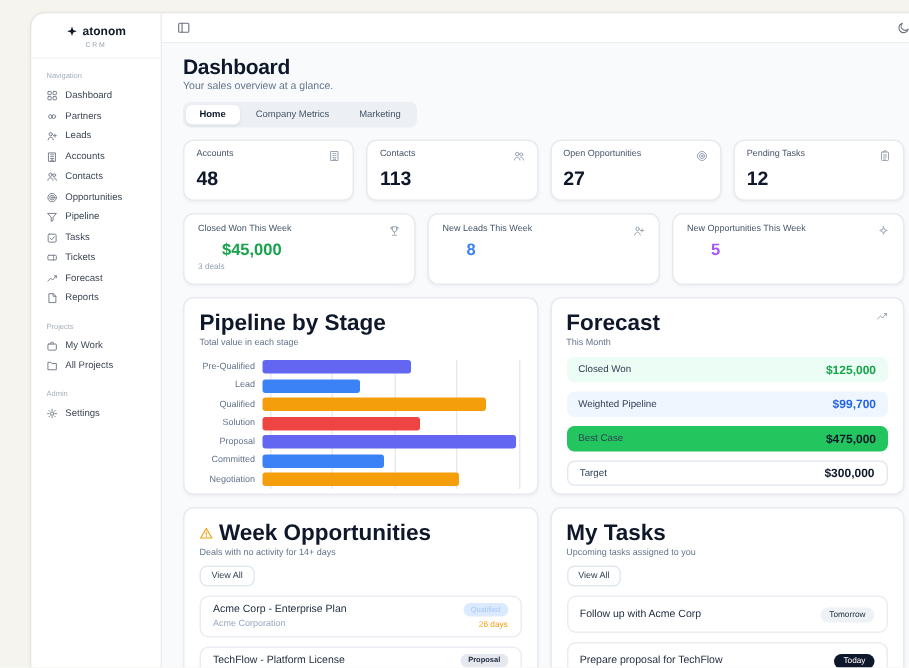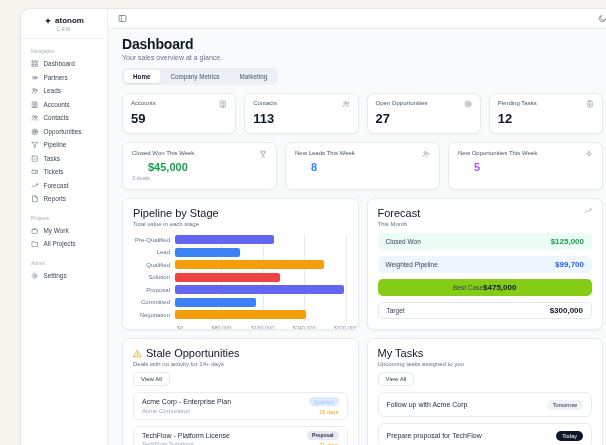--- a/index.html
+++ b/index.html
@@ -47,21 +47,21 @@
   .stat-value { font-size:13px; font-weight:bold; margin-top:3px; }
 
   .week-grid { display:grid; grid-template-columns:repeat(3,1fr); gap:8px; margin-top:8px; }
   .week-card { padding:7px 9px 8px; min-height:40px; }
   .week-value { font-size:11px; font-weight:bold; margin-top:3px;padding-left:16px; }
   .week-sub { font-size:5.5px; color:#94a3b8; margin-top:2px; }
 
   .mid-grid { display:grid; grid-template-columns:1fr 1fr; gap:8px; margin-top:8px; }
   .panel { padding:8px 10px; height:132px; overflow:hidden; }
   .panel-head { display:flex; justify-content:space-between; align-items:flex-start; }
-  .panel-title { font-size:11px; font-weight:normal; color:#0f172a; display:flex; align-items:center; gap:4px; }
+  .panel-title { font-size:15px; font-weight:bold; color:#0f172a; display:flex; align-items:center; gap:4px; }
   .panel-sub { font-size:6px; color:#64748b; margin-top:2px; }
   .warn-icon { width:9px; height:9px; color:#f59e0b; }
 
   
   .chart-body { position:relative; margin-top:8px; }
   .chart-gridlines { position:absolute; left:47px; right:2px; top:0; bottom:12px; }
   .gridline { position:absolute; top:0; bottom:0; width:1px; background:#e7ebf1; }
   .chart-row { display:flex; align-items:center; margin-bottom:3.5px; position:relative; }
   .chart-label { width:42px; text-align:right; font-size:6px; color:#64748b; padding-right:5px; white-space:nowrap; }
   .chart-track { flex:1; position:relative; height:9px; margin-right:2px; }
@@ -279,21 +279,21 @@
         <div class="card stat-card">
           <div class="stat-head">
             <span class="stat-label">Accounts</span>
             <span class="icon card-icon">
                 <svg viewBox="0 0 24 24" fill="none" stroke="currentColor" stroke-width="2" stroke-linecap="round" stroke-linejoin="round">
                   <rect x="5" y="3" width="14" height="18"></rect>
                   <path d="M9 7h2M13 7h2M9 11h2M13 11h2M9 15h2M13 15h2M10 21v-3h4v3"></path>
                 </svg>
               </span>
           </div>
-          <div class="stat-value">59</div>
+          <div class="stat-value">48</div>
         </div>
         <div class="card stat-card">
           <div class="stat-head">
             <span class="stat-label">Contacts</span>
             <span class="icon card-icon">
                 <svg viewBox="0 0 24 24" fill="none" stroke="currentColor" stroke-width="2" stroke-linecap="round" stroke-linejoin="round">
                   <circle cx="8.5" cy="8" r="3.5"></circle>
                   <path d="M3 20c0-3 2.5-5.5 5.5-5.5S14 17 14 20"></path>
                   <circle cx="16.5" cy="9" r="3"></circle>
                   <path d="M16 14.7c2.8.3 5 2.6 5 5.3"></path>
@@ -448,21 +448,21 @@
               </span>
           </div>
           <div class="fc-row" style="background: rgb(236, 253, 245);">
             <span class="fc-label">Closed Won</span>
             <span class="fc-value" style="color: rgb(22, 163, 74); padding-left: 17px;">$125,000</span>
           </div>
           <div class="fc-row" style="background: rgb(239, 246, 255);">
             <span class="fc-label">Weighted Pipeline</span>
             <span class="fc-value" style="color: rgb(37, 99, 235);">$99,700</span>
           </div>
-          <div class="fc-row" style="background: #84cc16; justify-content: center;">
+          <div class="fc-row" style="background: #22c55e;">
             <span class="fc-label">Best Case</span>
             <span class="fc-value" style="color: rgb(15, 23, 42);">$475,000</span>
           </div>
           <div class="fc-row" style="background: rgb(255, 255, 255); border: 1px solid rgb(226, 232, 240);">
             <span class="fc-label">Target</span>
             <span class="fc-value" style="color: rgb(15, 23, 42);">$300,000</span>
           </div>
         </div>
       </div>
 
@@ -471,21 +471,21 @@
         <div class="card list-panel">
           <div class="list-head">
             <div>
               <div class="panel-title">
                 <span class="icon warn-icon">
                     <svg viewBox="0 0 24 24" fill="none" stroke="currentColor" stroke-width="2" stroke-linecap="round" stroke-linejoin="round">
                       <path d="M12 3.5 22 20.5H2z"></path>
                       <path d="M12 10v4.5M12 17.2v.3"></path>
                     </svg>
                   </span>
-                <span>Stale Opportunities</span>
+                <span>Week Opportunities</span>
               </div>
               <div class="panel-sub">Deals with no activity for 14+ days</div>
             </div>
             <button class="view-all">View All</button>
           </div>
           <div class="li-item">
             <div>
               <div class="li-name">Acme Corp - Enterprise Plan</div>
               <div class="li-company">Acme Corporation</div>
             </div>

